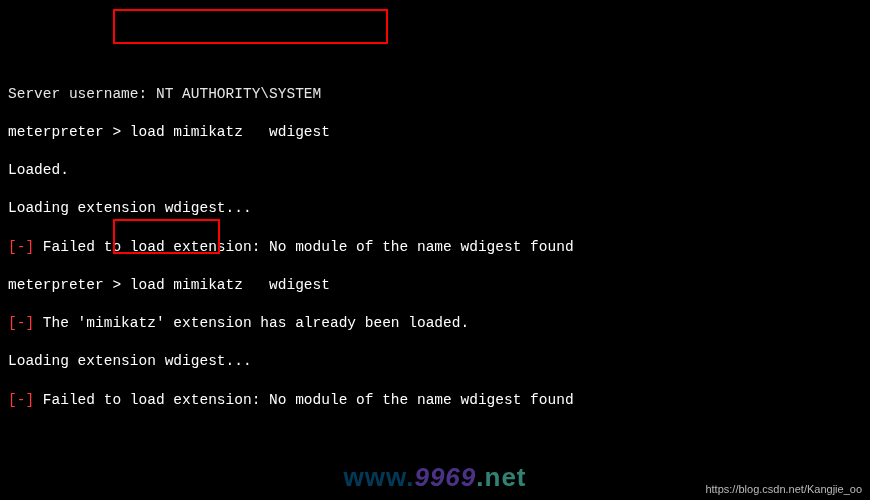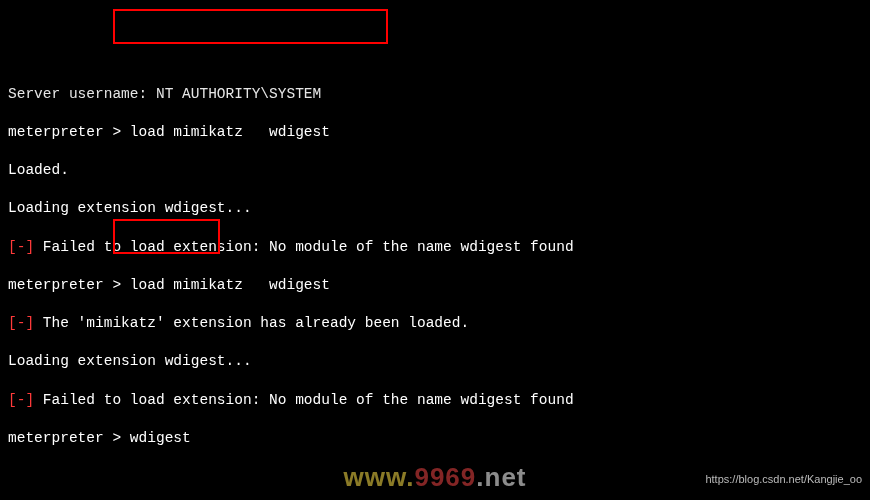--- a/index.html
+++ b/index.html
@@ -44,56 +44,55 @@
     }
     .box2 {
       top: 219px;
       left: 113px;
       width: 107px;
       height: 35px;
     }
     .watermark-url {
       position: absolute;
       right: 8px;
-      bottom: 13px;
+      bottom: 3px;
       font-size: 11px;
       color: #bbb;
       font-family: Arial, sans-serif;
     }
     .watermark-logo {
       position: absolute;
       bottom: 6px;
       left: 50%;
       transform: translateX(-50%);
       font-size: 26px;
       font-family: Arial, sans-serif;
       font-weight: bold;
       opacity: 0.55;
       letter-spacing: 1px;
     }
-    .wm-blue { color: #fde047; }
-    .wm-green { color: #ef4444; }
-    .wm-orange { color: #ffffff; }
+    .wm-blue { color: #0369a1; }
+    .wm-green { color: #8b5cf6; font-style: italic; }
+    .wm-orange { color: #5eead4; }
   </style>
 </head>
 <body>
 
 
 
 <div>
 <span class="line" style="margin-top:-12px;opacity:0.9">Server username: NT AUTHORITY\SYSTEM</span>
 <span class="line"><span class="underline">meterpreter</span><span> &gt; </span><span>load mimikatz   wdigest</span></span>
 <span class="line">Loaded.</span>
 <span class="line">Loading extension wdigest...</span>
 <span class="line"><span class="red">[-]</span><span> Failed to load extension: No module of the name wdigest found</span></span>
 <span class="line"><span class="underline">meterpreter</span><span> &gt; </span><span>load mimikatz   wdigest</span></span>
 <span class="line"><span class="red">[-]</span><span> The 'mimikatz' extension has already been loaded.</span></span>
 <span class="line">Loading extension wdigest...</span>
 <span class="line"><span class="red">[-]</span><span> Failed to load extension: No module of the name wdigest found</span></span>
-<span class="line"><span class="underline">meterpreter</span><span> &gt; </span><span>wdigest</span></span>
 
 
 
 
 
 
 
 
 </div>
 

